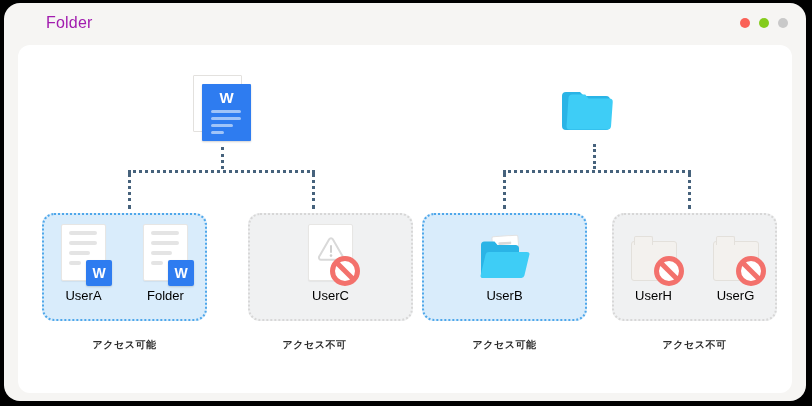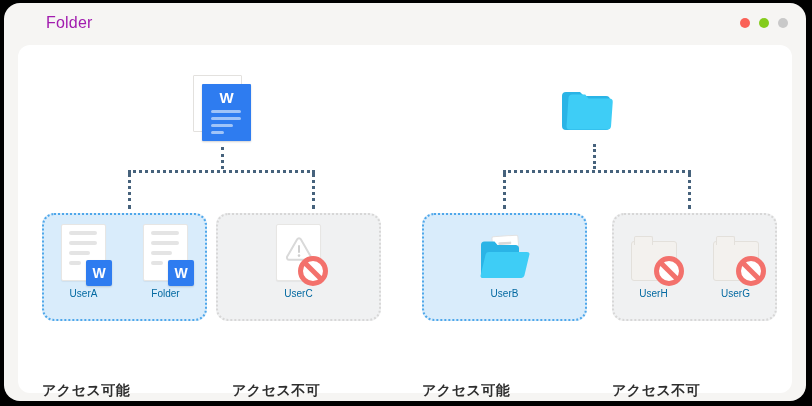--- a/index.html
+++ b/index.html
@@ -53,25 +53,25 @@
   .dline.v{width:0;border-left:3px dotted #46627c;}
   .dline.h{height:0;border-top:3px dotted #46627c;}
 
   
   .group{
     position:absolute;top:168px;width:165px;height:108px;box-sizing:border-box;
     border-radius:12px;display:flex;justify-content:center;gap:18px;
   }
   .group.allowed{background:#d9ecfb;border:2px dotted #4fa7ea;}
   .group.denied{background:#f0f1f2;border:2px dotted #d7d7d7;}
-  .g1{left:24px;} .g2{left:198px;gap:20px;} .g3{left:404px;} .g4{left:594px;}
+  .g1{left:24px;} .g2{left:230px;gap:20px;} .g3{left:404px;} .g4{left:594px;}
 
   .user{width:64px;display:flex;flex-direction:column;align-items:center;}
   .icon-slot{height:66px;display:flex;align-items:flex-end;justify-content:center;position:relative;}
-  .user-label{margin-top:7px;font-size:10px;color:#0369a1;}
+  .user-label{margin-top:7px;font-size:13px;color:#000000;}
 
   
   .doc{position:relative;width:45px;height:57px;background:#fff;border:1px solid #e7e6e4;
        border-radius:2px;box-sizing:border-box;box-shadow:0 1px 1px rgba(0,0,0,.05);}
   .doc .dl{display:block;height:4px;border-radius:2px;background:#e4e4e4;margin:6px 0 0 7px;}
   .doc .dl.l1,.doc .dl.l2{width:28px;}
   .doc .dl.l3{width:21px;}
   .doc .dl.l4{width:12px;}
   .wbadge{
     position:absolute;right:-7px;bottom:-6px;width:26px;height:26px;
@@ -82,22 +82,22 @@
   .ban{position:absolute;right:-9px;bottom:-7px;}
 
   
   .grayfolder{position:relative;width:46px;height:40px;background:#f3f1ee;
     border:1px solid #e3e0db;border-radius:3px;box-sizing:border-box;}
   .grayfolder:before{
     content:"";position:absolute;left:2px;top:-6px;width:17px;height:8px;
     background:#f3f1ee;border:1px solid #e3e0db;border-radius:2px 2px 0 0;border-bottom:none;
   }
   .caption{
-    position:absolute;top:293px;width:165px;
-    font-size:14px;font-weight:600;color:#2e2e2e;letter-spacing:.5px;margin-top:44px;
+    position:absolute;top:293px;width:165px;text-align:center;
+    font-size:10px;font-weight:600;color:#2e2e2e;letter-spacing:.5px;
   }
   .c1{left:24px;} .c2{left:214px;} .c3{left:404px;} .c4{left:594px;}
 </style>
 </head>
 <body>
 
 <div class="window">
   <div class="titlebar">
     <span class="title">Folder</span>
     <div class="lights">

